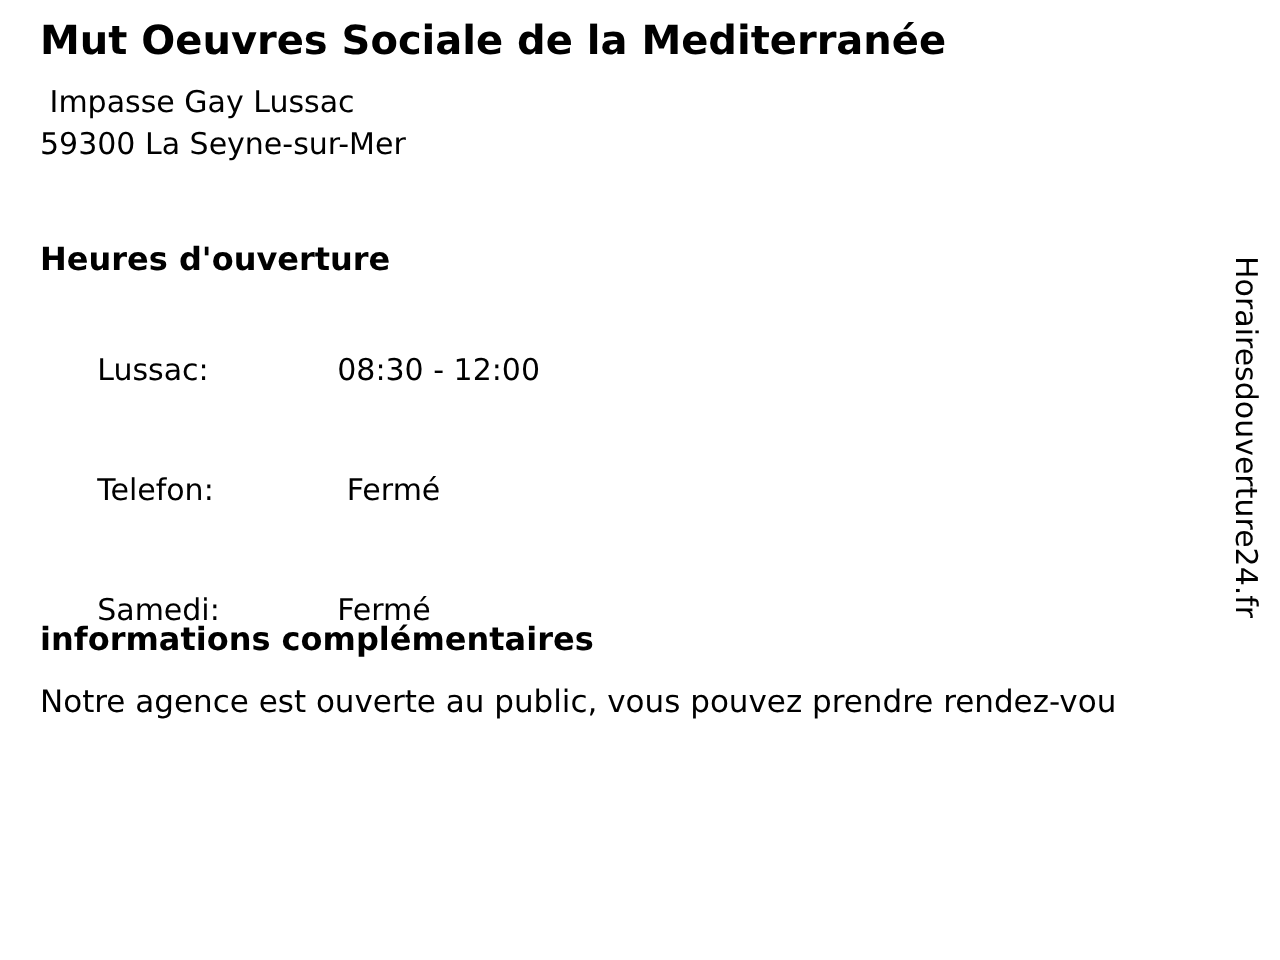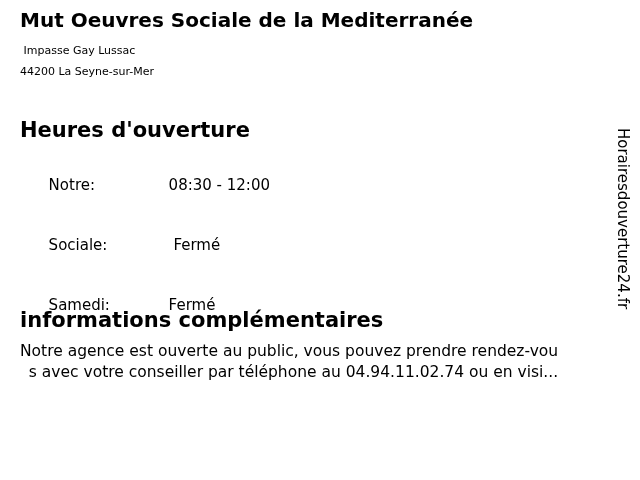--- a/index.html
+++ b/index.html
@@ -13,27 +13,27 @@
   }
   .page { position: absolute; inset: 0; width: 580px; height: 480px; }
 
   .title {
     position: absolute; left: 20px; top: 7px;
     font-size: 20px; font-weight: bold; line-height: 26px;
     white-space: pre;
   }
   .address {
     position: absolute; left: 20px; top: 41px;
-    font-size: 11px; line-height: 20.5px;
+    font-size: 15px; line-height: 20.5px;
   }
   .address div { white-space: pre; }
 
   .section-heading {
     position: absolute; left: 20px;
-    font-size: 21px; font-weight: bold; line-height: 20px;
+    font-size: 16px; font-weight: bold; line-height: 20px;
     white-space: pre;
   }
   .hours-heading { top: 120px; }
   .info-heading  { top: 310px; text-align: right; }
 
   .hours-table {
     position: absolute; left: 20px; top: 155px;
     font-size: 15px; line-height: 20px;
   }
   .hours-row { white-space: pre; }
@@ -57,40 +57,39 @@
 </style>
 </head>
 <body>
 
 <div class="page">
 
   <h1 class="title">Mut Oeuvres Sociale de la Mediterranée</h1>
 
   <div class="address">
     <div> Impasse Gay Lussac</div>
-    <div>44200 La Seyne-sur-Mer</div>
+    <div>59300 La Seyne-sur-Mer</div>
   </div>
 
   <h2 class="section-heading hours-heading">Heures d'ouverture</h2>
 
   <div class="hours-table">
     <div class="hours-row">
-      <span class="day">Notre:</span><span class="val">08:30 - 12:00</span>
+      <span class="day">Lussac:</span><span class="val">08:30 - 12:00</span>
     </div>
     <div class="hours-row">
-      <span class="day">Sociale:</span><span class="val"> Fermé</span>
+      <span class="day">Telefon:</span><span class="val"> Fermé</span>
     </div>
     <div class="hours-row">
       <span class="day">Samedi:</span><span class="val">Fermé</span>
     </div>
 
   </div>
 
   <h2 class="section-heading info-heading">informations complémentaires</h2>
 
   <div class="info-text">
     <div>Notre agence est ouverte au public, vous pouvez prendre rendez-vou</div>
-    <div>s avec votre conseiller par téléphone au 04.94.11.02.74 ou en visi...</div>
   </div>
 
   <div class="watermark">Horairesdouverture24.fr</div>
 
 </div>
 
 </body></html>

